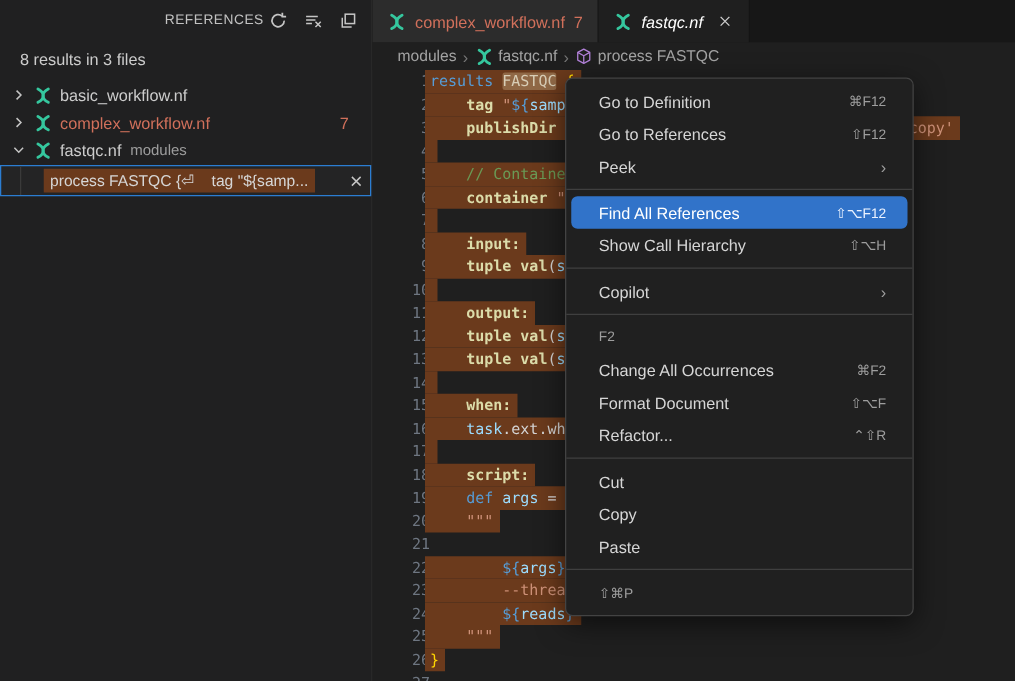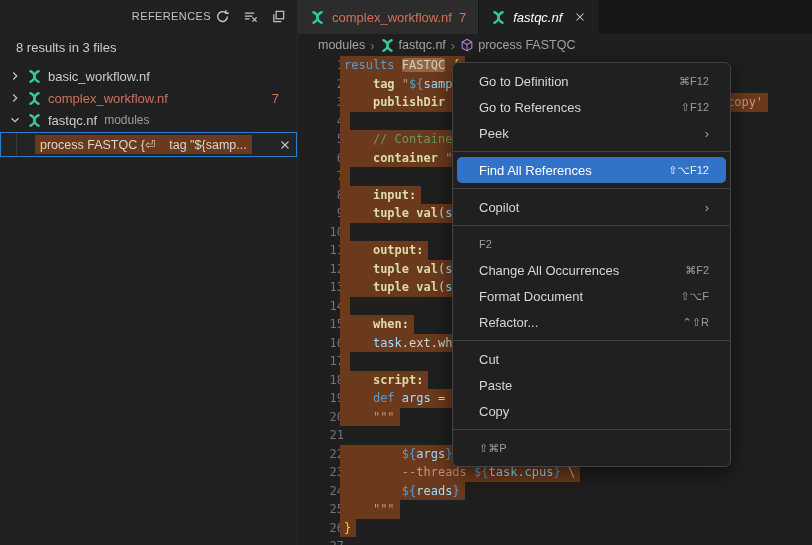--- a/index.html
+++ b/index.html
@@ -251,20 +251,24 @@
     </div>
     <div class="menu-item">
       <span class="mlabel">Peek</span>
       <span class="msub">›</span>
     </div>
     <div class="menu-sep"></div>
     <div class="menu-item hl">
       <span class="mlabel">Find All References</span>
       <span class="mshortcut">⇧⌥F12</span>
     </div>
+    <div class="menu-item">
+      <span class="mlabel">Show Call Hierarchy</span>
+      <span class="mshortcut">⇧⌥H</span>
+    </div>
     <div class="menu-sep"></div>
     <div class="menu-item">
       <span class="mlabel">Copilot</span>
       <span class="msub">›</span>
     </div>
     <div class="menu-sep"></div>
     <div class="menu-item">
       <span class="mshortcut">F2</span>
     </div>
     <div class="menu-item">
@@ -277,22 +281,22 @@
     </div>
     <div class="menu-item">
       <span class="mlabel">Refactor...</span>
       <span class="mshortcut">⌃⇧R</span>
     </div>
     <div class="menu-sep"></div>
     <div class="menu-item">
       <span class="mlabel">Cut</span>
     </div>
     <div class="menu-item">
+      <span class="mlabel">Copy</span>
+    </div>
+    <div class="menu-item">
       <span class="mlabel">Paste</span>
     </div>
-    <div class="menu-item">
-      <span class="mlabel">Copy</span>
-    </div>
     <div class="menu-sep"></div>
     <div class="menu-item">
       <span class="mshortcut">⇧⌘P</span>
     </div>
   </div>
 
 </body></html>

